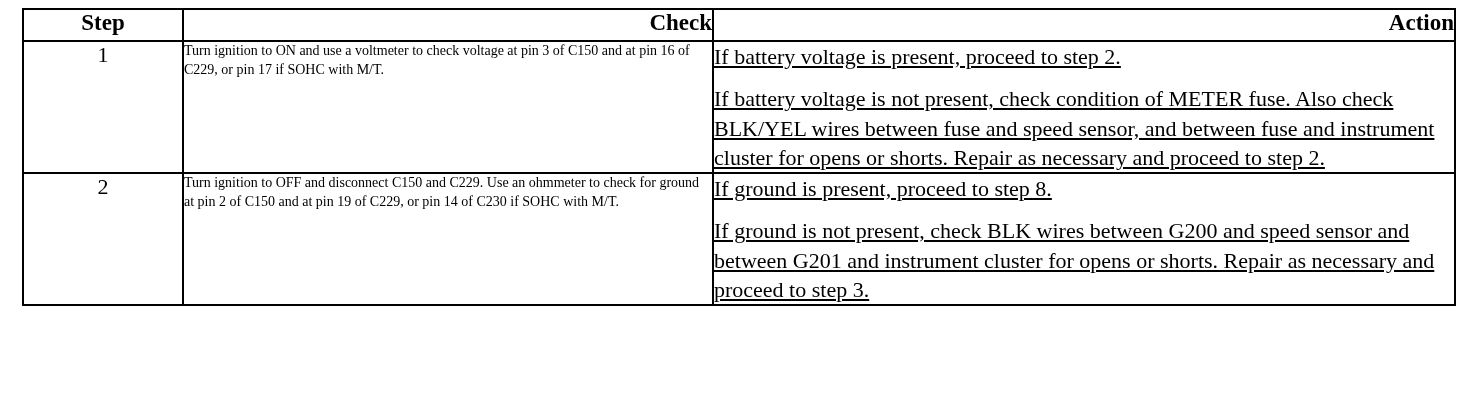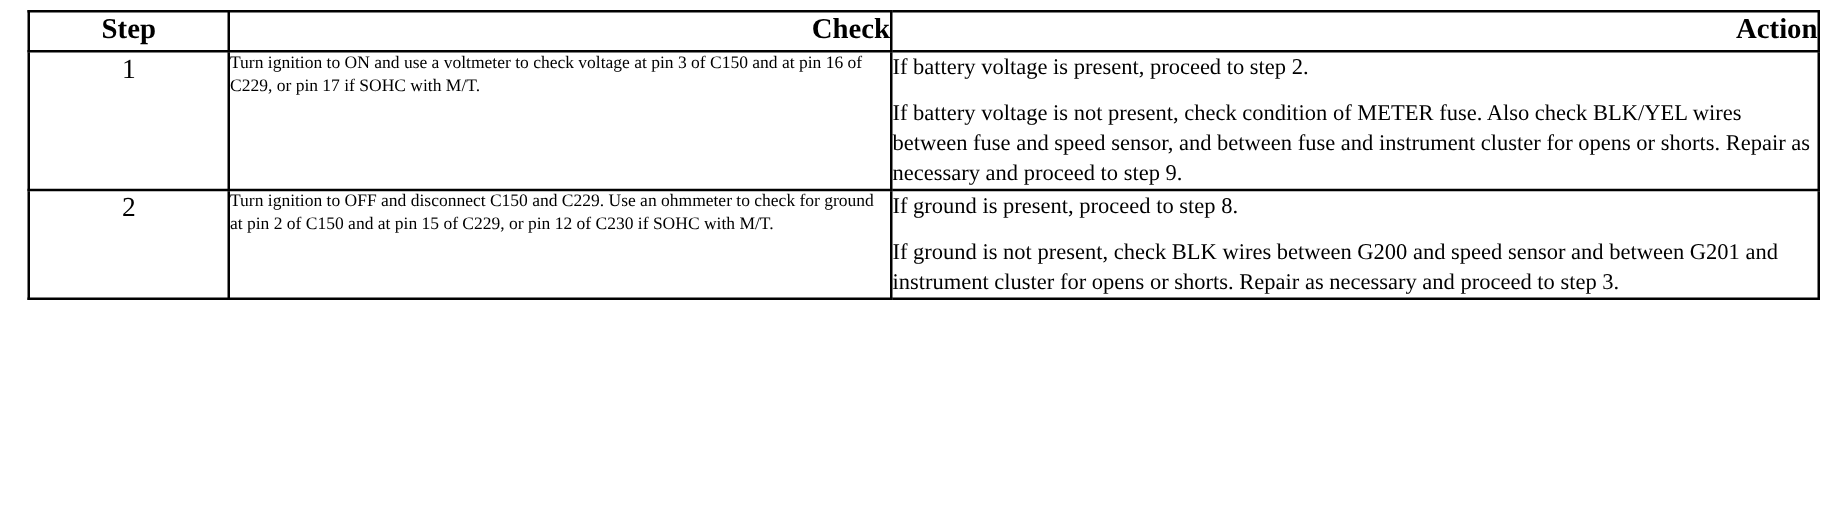--- a/index.html
+++ b/index.html
@@ -61,22 +61,23 @@
     line-height: 1.2;
     padding: 10px 0 0 0;
   }
   td.cell-check {
     padding: 9px 14px 12px 12px;
     font-size: 14px;
     line-height: 1.33;
   }
   td.cell-action {
     padding: 9px 14px 12px 12px;
-    font-size: 18px;
+    font-size: 22px;
     line-height: 1.33;
+    text-decoration: underline;
   }
   .para {
     margin: 0 0 13px 0;
   }
   .para:last-child {
     margin-bottom: 0;
   }
   .check-body {
     margin: 0;
   }
@@ -99,27 +100,27 @@
       </tr>
     </thead>
     <tbody>
       <tr>
         <td class="cell-step">1</td>
         <td class="cell-check">
           <p class="check-body">Turn ignition to ON and use a voltmeter to check voltage at pin 3 of C150 and at pin 16 of C229, or pin 17 if SOHC with M/T.</p>
         </td>
         <td class="cell-action">
           <p class="para">If battery voltage is present, proceed to step 2.</p>
-          <p class="para">If battery voltage is not present, check condition of METER fuse. Also check BLK/YEL wires between fuse and speed sensor, and between fuse and instrument cluster for opens or shorts. Repair as necessary and proceed to step 9.</p>
+          <p class="para">If battery voltage is not present, check condition of METER fuse. Also check BLK/YEL wires between fuse and speed sensor, and between fuse and instrument cluster for opens or shorts. Repair as necessary and proceed to step 2.</p>
         </td>
       </tr>
       <tr>
         <td class="cell-step">2</td>
         <td class="cell-check">
-          <p class="check-body">Turn ignition to OFF and disconnect C150 and C229. Use an ohmmeter to check for ground at pin 2 of C150 and at pin 15 of C229,  or pin 12 of C230 if SOHC with M/T.</p>
+          <p class="check-body">Turn ignition to OFF and disconnect C150 and C229. Use an ohmmeter to check for ground at pin 2 of C150 and at pin 19 of C229,  or pin 14 of C230 if SOHC with M/T.</p>
         </td>
         <td class="cell-action">
           <p class="para">If ground is present, proceed to step 8.</p>
           <p class="para">If ground is not present, check BLK wires between G200 and speed sensor and between G201 and instrument cluster for opens or shorts. Repair as necessary and proceed to step 3.</p>
         </td>
       </tr>
     </tbody>
   </table>
 </div>
 

